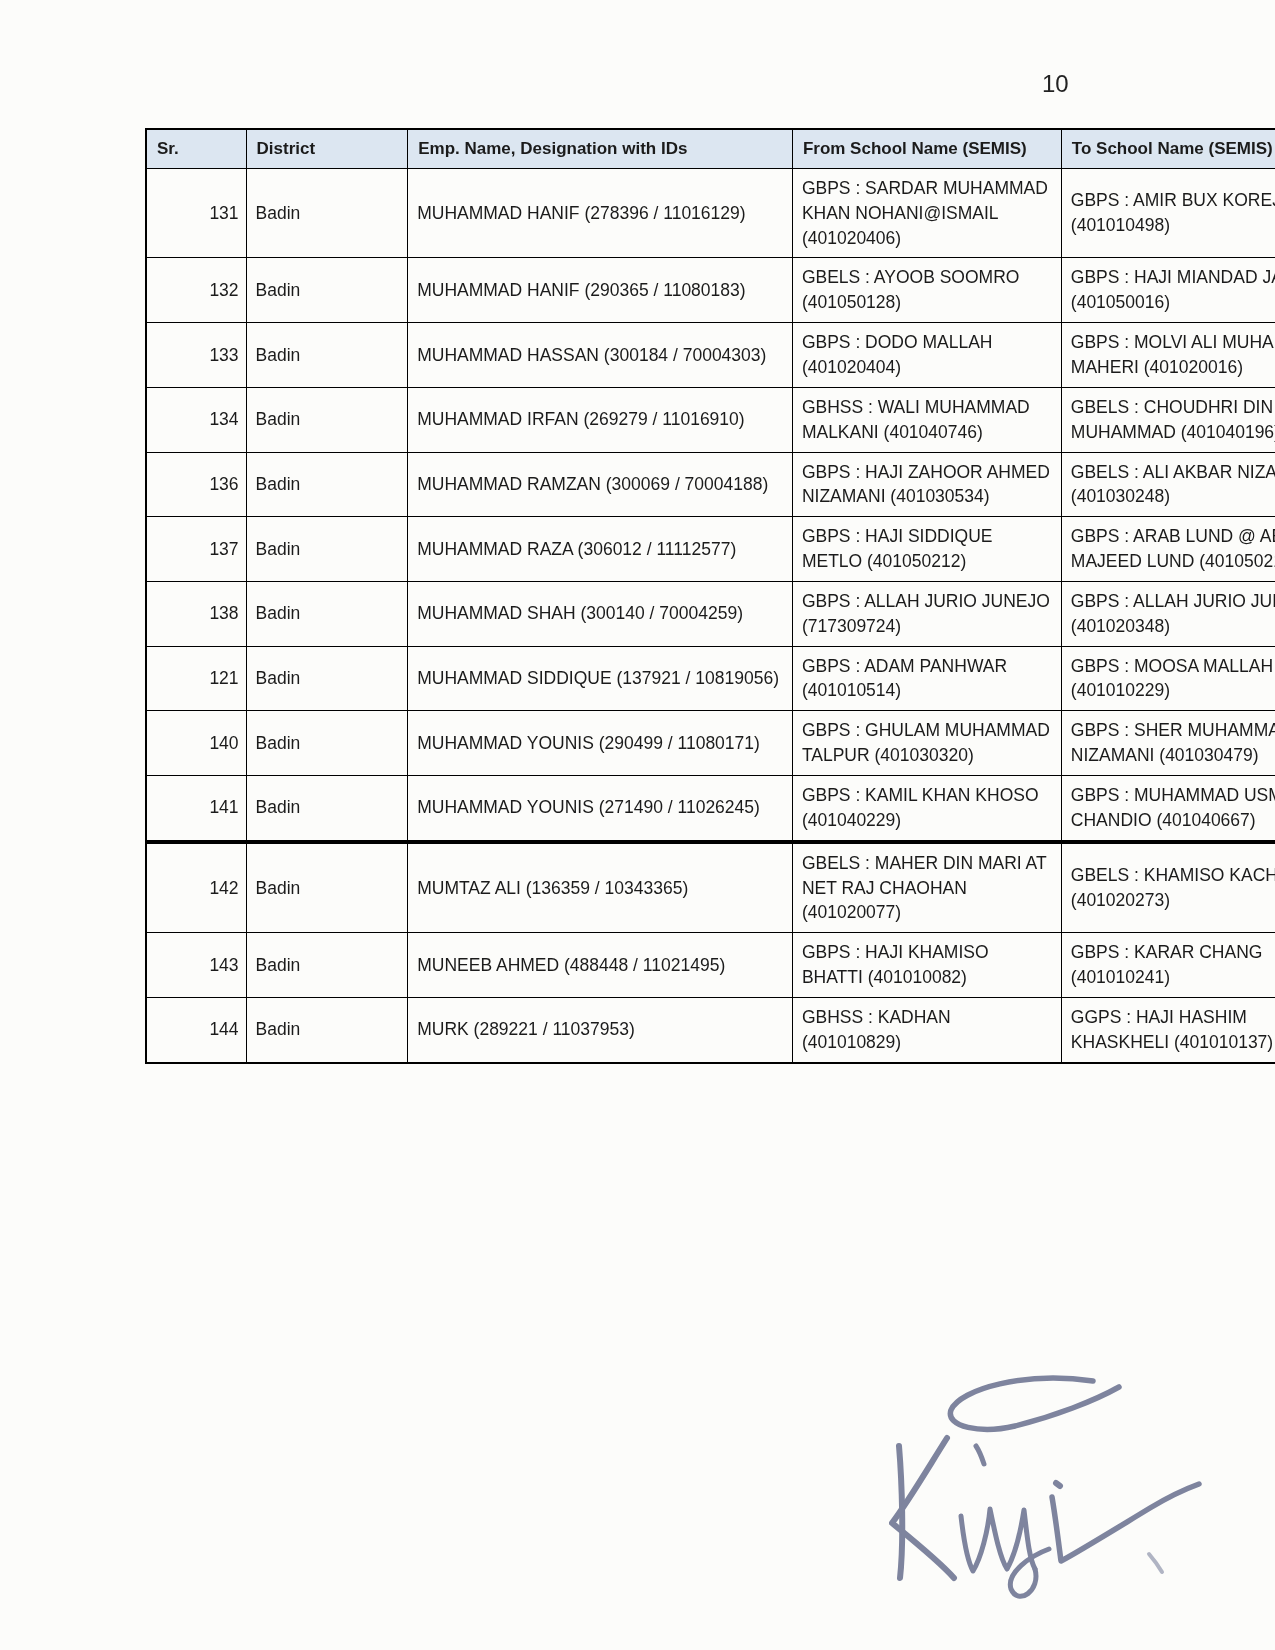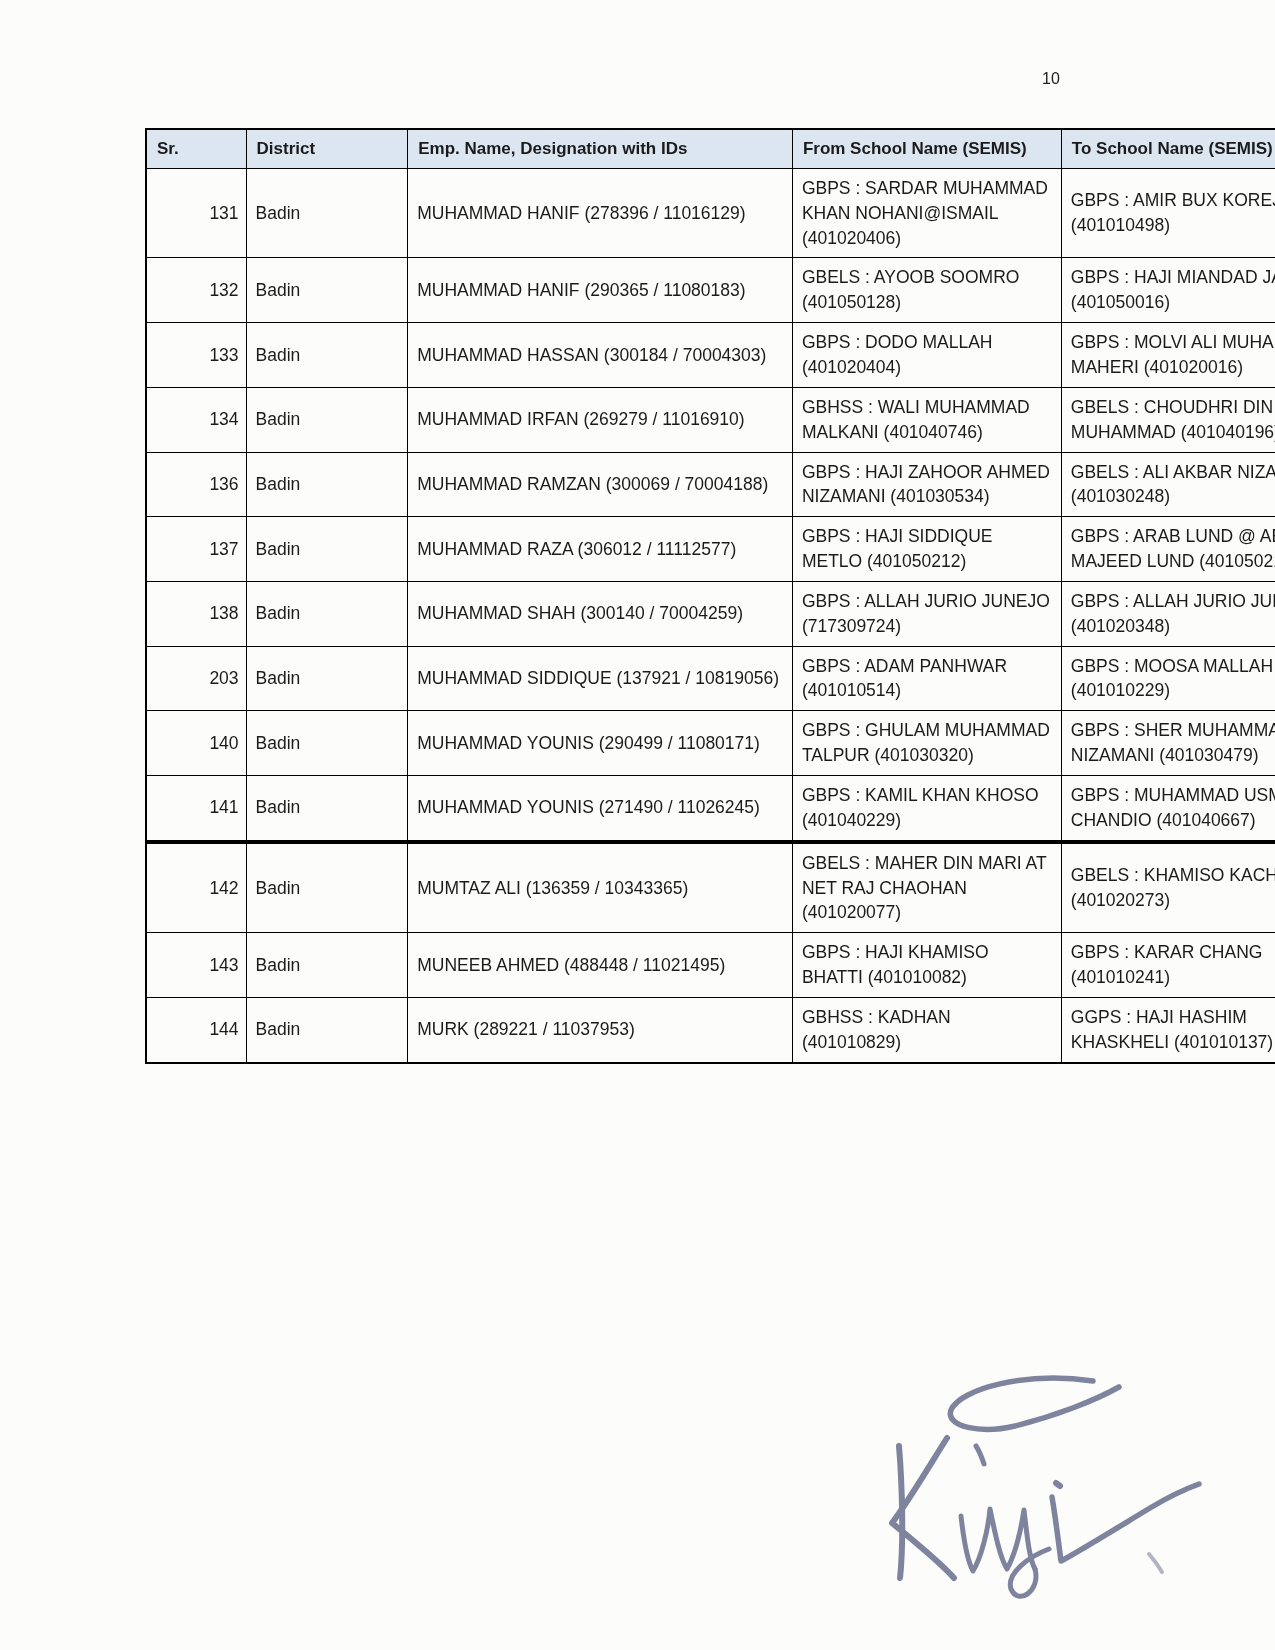--- a/index.html
+++ b/index.html
@@ -15,21 +15,21 @@
   }
   .page {
     position: relative;
     width: 1275px;
     height: 1650px;
   }
   .page-number {
     position: absolute;
     top: 70px;
     left: 1042px;
-    font-size: 16px;
+    font-size: 24px;
     color: #222;
   }
   table.roster {
     position: absolute;
     left: 145px;
     top: 128px;
     width: 1208px;
     border-collapse: collapse;
     table-layout: fixed;
     border: 2.4px solid #000;
@@ -142,21 +142,21 @@
       <td>GBPS : ARAB LUND @ ABDUL MAJEED LUND (401050218)</td>
     </tr>
         <tr>
       <td class="sr">138</td>
       <td>Badin</td>
       <td>MUHAMMAD SHAH (300140 / 70004259)</td>
       <td>GBPS : ALLAH JURIO JUNEJO (717309724)</td>
       <td>GBPS : ALLAH JURIO JUNEJO (401020348)</td>
     </tr>
         <tr>
-      <td class="sr">203</td>
+      <td class="sr">121</td>
       <td>Badin</td>
       <td>MUHAMMAD SIDDIQUE (137921 / 10819056)</td>
       <td>GBPS : ADAM PANHWAR (401010514)</td>
       <td>GBPS : MOOSA MALLAH (401010229)</td>
     </tr>
         <tr>
       <td class="sr">140</td>
       <td>Badin</td>
       <td>MUHAMMAD YOUNIS  (290499 / 11080171)</td>
       <td>GBPS : GHULAM MUHAMMAD TALPUR (401030320)</td>

